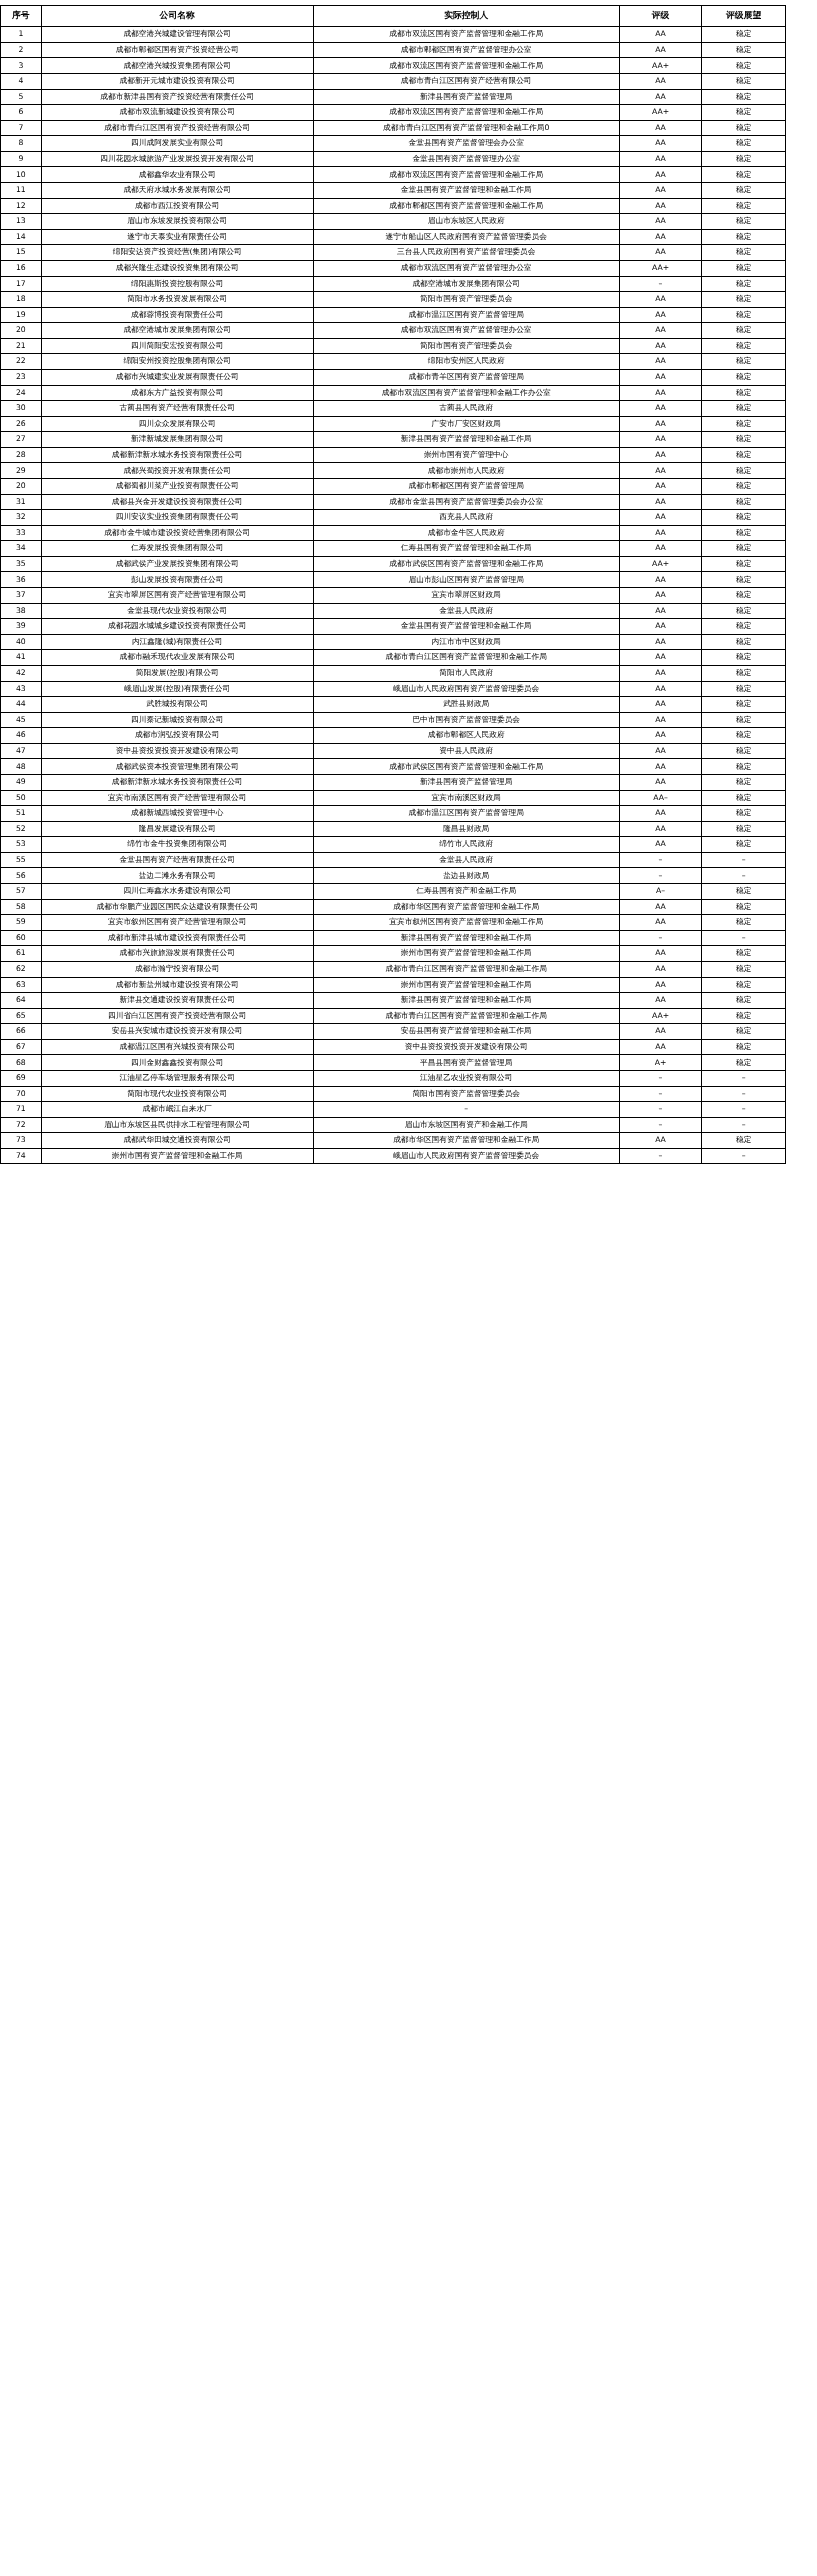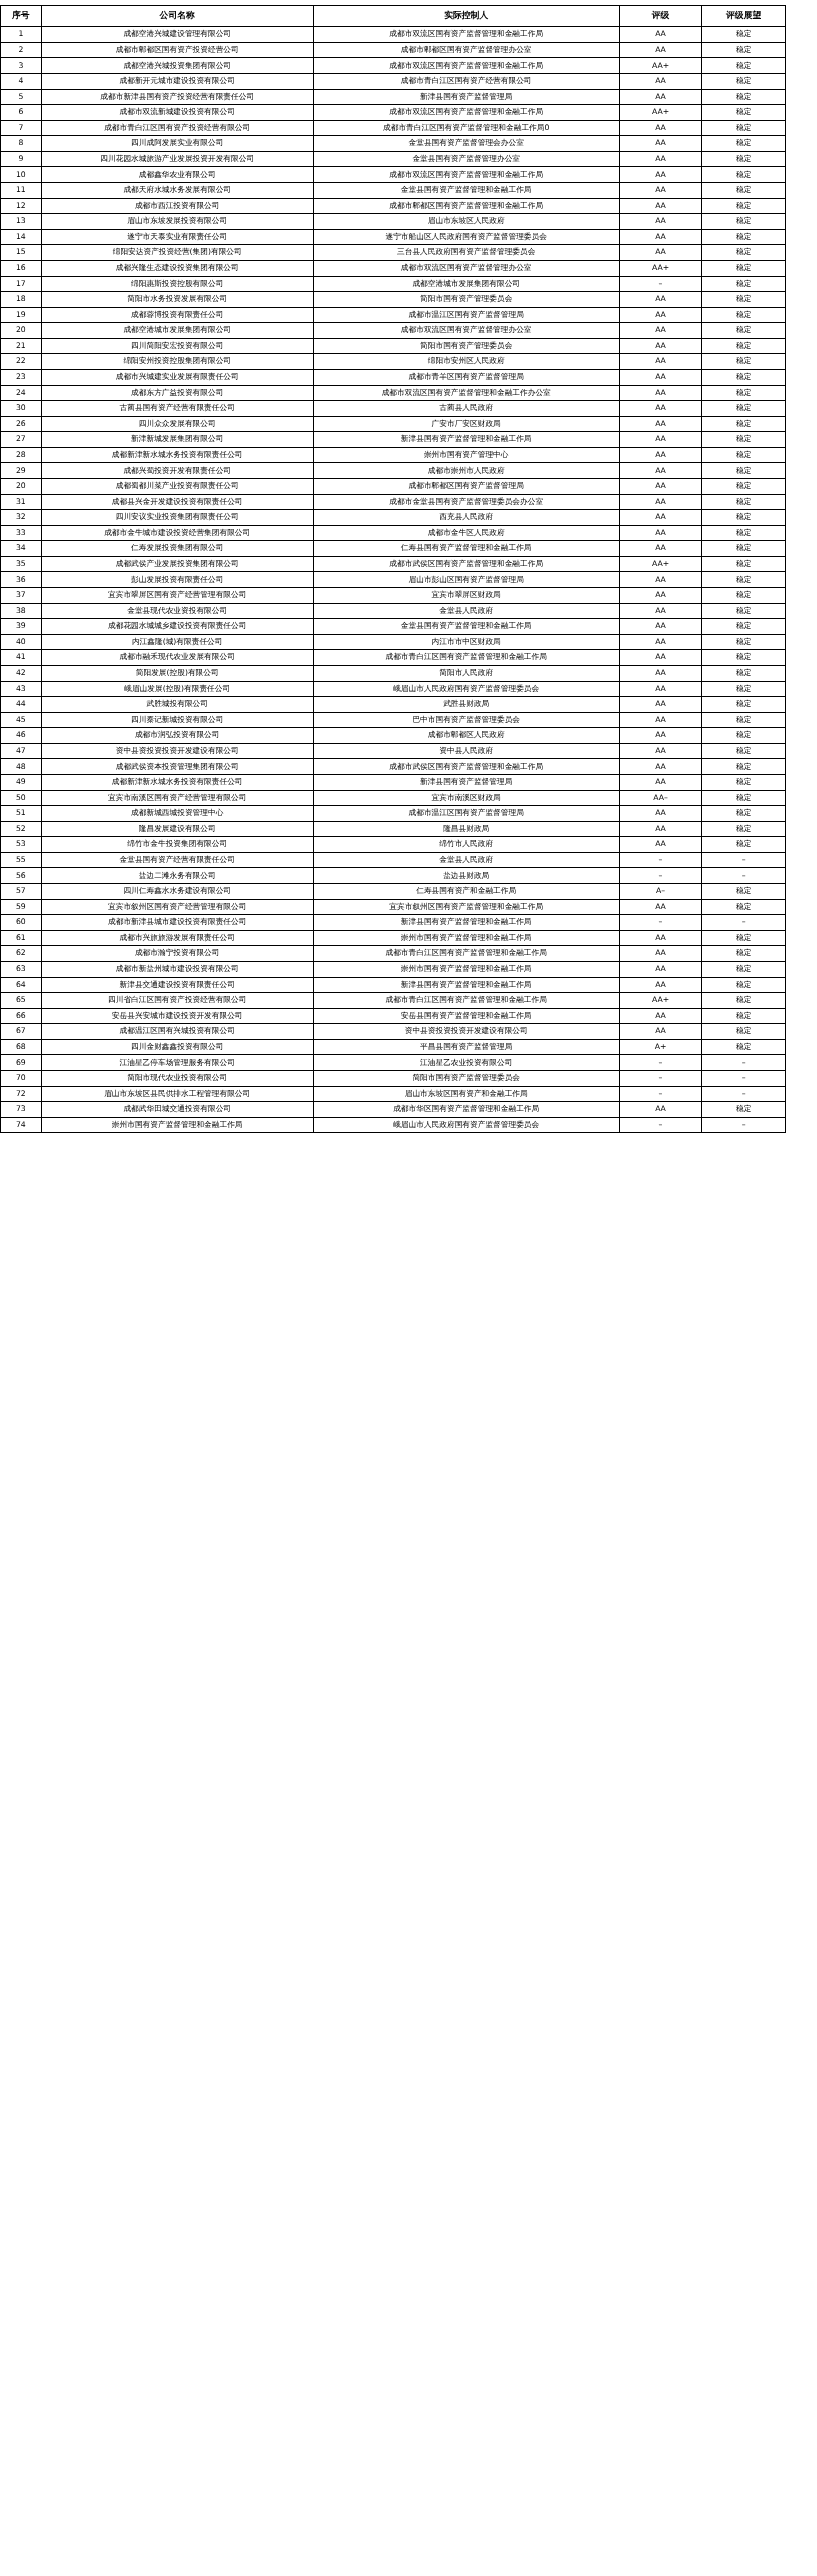--- a/index.html
+++ b/index.html
@@ -457,20 +457,27 @@
           <td class="outlook">–</td>
         </tr>
         <tr>
           <td class="idx">57</td>
           <td class="name">四川仁寿鑫水水务建设有限公司</td>
           <td class="ctrl">仁寿县国有资产和金融工作局</td>
           <td class="rating">A–</td>
           <td class="outlook">稳定</td>
         </tr>
         <tr>
+          <td class="idx">58</td>
+          <td class="name">成都市华鹏产业园区国民众达建设有限责任公司</td>
+          <td class="ctrl">成都市华区国有资产监督管理和金融工作局</td>
+          <td class="rating">AA</td>
+          <td class="outlook">稳定</td>
+        </tr>
+        <tr>
           <td class="idx">59</td>
           <td class="name">宜宾市叙州区国有资产经营管理有限公司</td>
           <td class="ctrl">宜宾市叙州区国有资产监督管理和金融工作局</td>
           <td class="rating">AA</td>
           <td class="outlook">稳定</td>
         </tr>
         <tr>
           <td class="idx">60</td>
           <td class="name">成都市新津县城市建设投资有限责任公司</td>
           <td class="ctrl">新津县国有资产监督管理和金融工作局</td>
@@ -537,20 +544,27 @@
           <td class="idx">69</td>
           <td class="name">江油星乙停车场管理服务有限公司</td>
           <td class="ctrl">江油星乙农业投资有限公司</td>
           <td class="rating">–</td>
           <td class="outlook">–</td>
         </tr>
         <tr>
           <td class="idx">70</td>
           <td class="name">简阳市现代农业投资有限公司</td>
           <td class="ctrl">简阳市国有资产监督管理委员会</td>
+          <td class="rating">–</td>
+          <td class="outlook">–</td>
+        </tr>
+        <tr>
+          <td class="idx">71</td>
+          <td class="name">成都市岷江自来水厂</td>
+          <td class="ctrl">–</td>
           <td class="rating">–</td>
           <td class="outlook">–</td>
         </tr>
         <tr>
           <td class="idx">72</td>
           <td class="name">眉山市东坡区县民供排水工程管理有限公司</td>
           <td class="ctrl">眉山市东坡区国有资产和金融工作局</td>
           <td class="rating">–</td>
           <td class="outlook">–</td>
         </tr>

